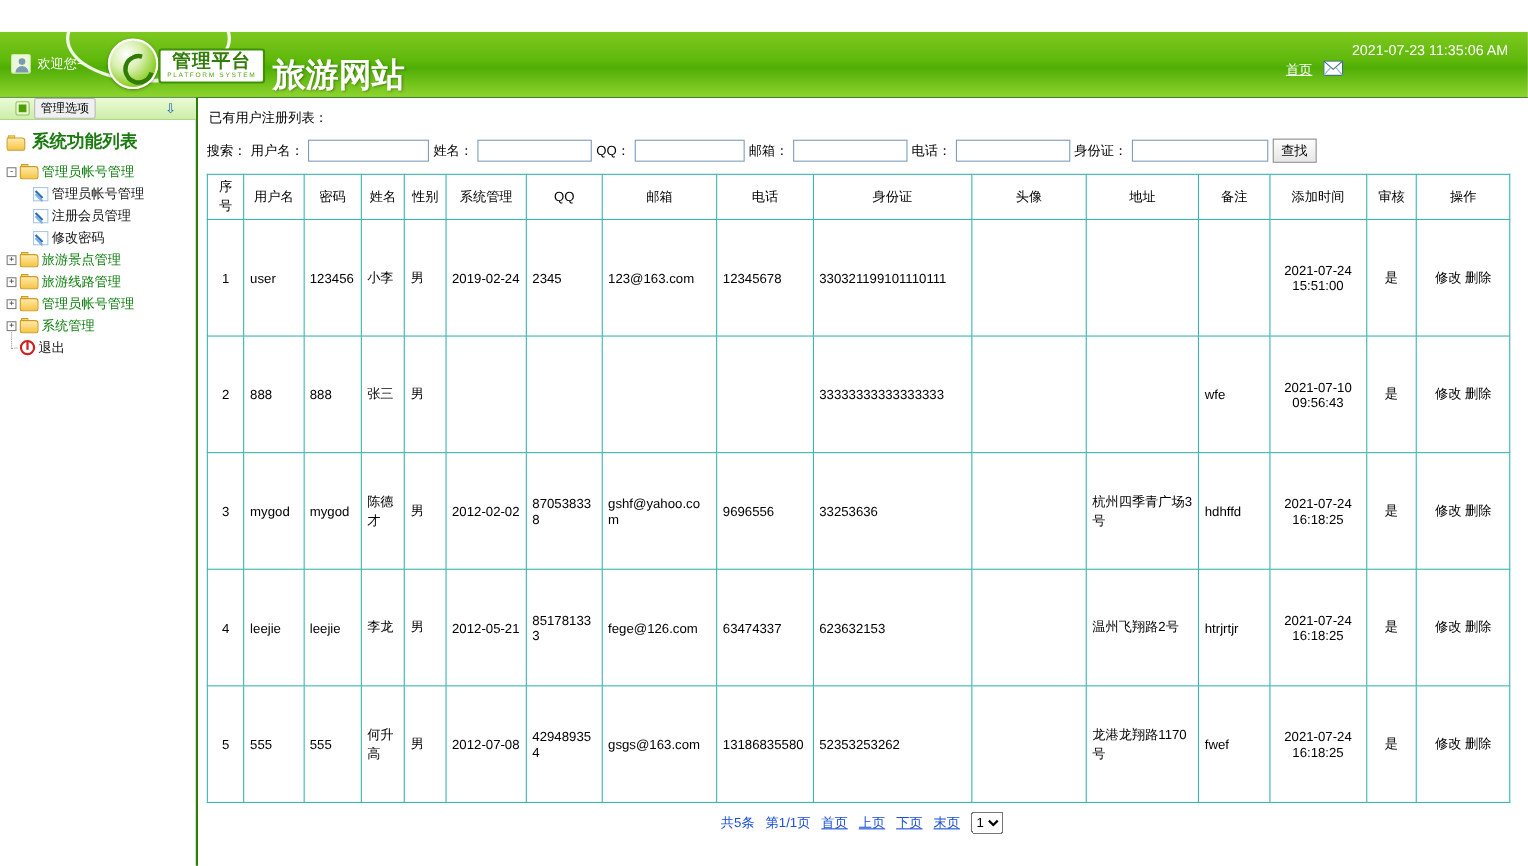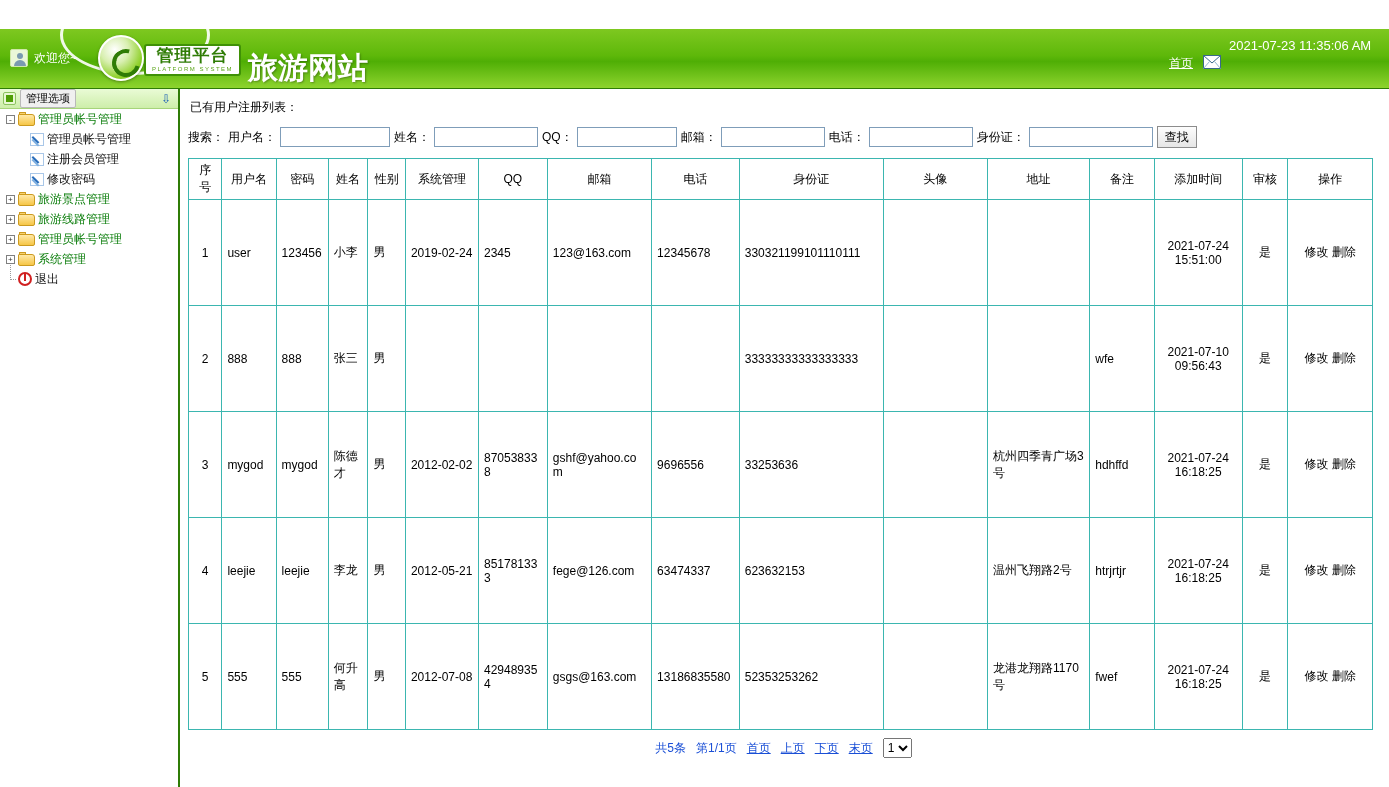--- a/index.html
+++ b/index.html
@@ -103,21 +103,21 @@
     width: 180px; flex: 0 0 180px;
     background: #fff;
     border-right: 2px solid #2f7c06;
     position: relative;
   }
   .side-topbar {
     height: 20px;
     background: linear-gradient(to bottom, #eafbd6, #cdeeaa);
     border-bottom: 1px solid #a6d47a;
     display: flex; align-items: center;
-    padding: 0 3px; gap: 4px;
+    padding: 0 14px; gap: 4px;
   }
   .side-topbar .sq {
     width: 13px; height: 13px; background: #e8f8d3;
     border: 1px solid #8cc35f; border-radius: 2px; position: relative;
   }
   .side-topbar .sq::after {
     content: ""; position: absolute; left: 2px; top: 2px; width: 7px; height: 7px;
     background: #4f9e06;
   }
   .side-topbar .lbl {
@@ -319,20 +319,27 @@
 
   <div class="body-wrap">
 
     <div class="sidebar">
       <div class="side-topbar">
         <span class="sq"></span>
         <span class="lbl">管理选项</span>
         <span class="arrow">⇩</span>
       </div>
 
+      <div class="side-title">
+        <span class="folder-icon">
+          <span class="tab"></span>
+            <span class="back"></span>
+        </span>
+        <span>系统功能列表</span>
+      </div>
 
       <div class="tree">
 
         <div class="tnode lvl1">
           <span class="plus">-</span>
           <span class="folder-icon">
               <span class="tab"></span>
               <span class="back"></span>
             </span>
           <span class="tlabel">管理员帐号管理</span>

